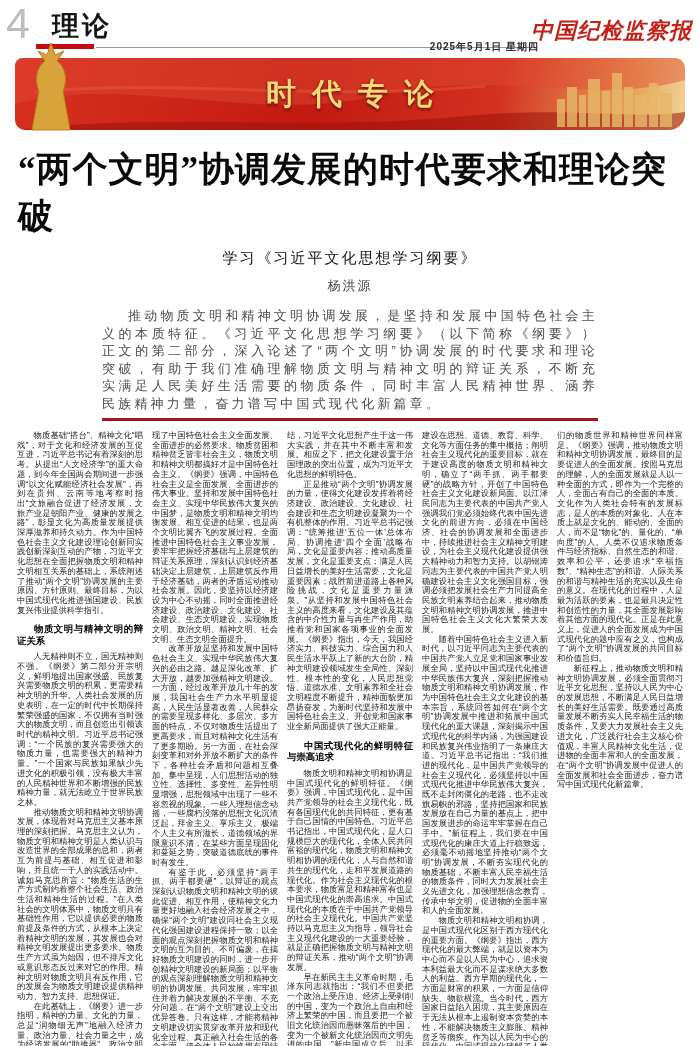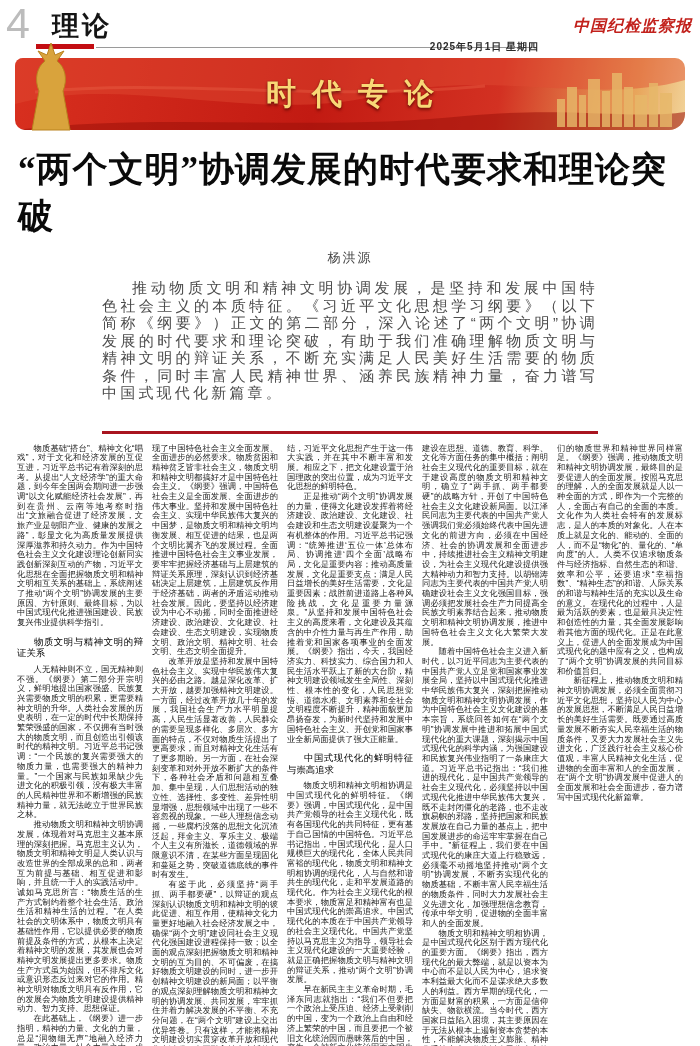--- a/index.html
+++ b/index.html
@@ -6,50 +6,50 @@
   .page{position:relative;width:700px;height:1046px;margin:0 auto;background:#ffffff;
         font-family:"Liberation Sans",sans-serif;overflow:hidden;}
 
   
   .hdr{position:relative;height:50px;}
   .page-num{position:absolute;left:6px;top:0px;font-size:43px;line-height:46px;color:#bcbcbc;}
   .section-title{position:absolute;left:52px;top:8px;font-size:27px;font-weight:bold;color:#141414;letter-spacing:3px;}
   .rule-red{position:absolute;left:36px;top:44px;width:58px;height:5px;background:#c30d12;}
   .rule-gray{position:absolute;left:96px;top:47px;width:440px;height:1px;background:#9a9a9a;}
   .hdr-date{position:absolute;right:161px;top:28px;font-size:10px;font-weight:bold;color:#2b2b2b;letter-spacing:1px;margin-top:12px;}
-  .masthead{position:absolute;right:8px;top:16px;font-size:16px;font-weight:bold;font-style:italic;
+  .masthead{position:absolute;right:8px;top:16px;font-size:22px;font-weight:bold;font-style:italic;
             color:#c2211c;font-family:Liberation Sans, sans-serif;letter-spacing:1px;margin-left:24px;}
 
   
   .banner{position:relative;margin:8px 15px 0;height:72px;border-radius:8px 10px 16px 10px;
           background:linear-gradient(100deg,#d8301f 0%,#c21a12 45%,#d33122 72%,#e8a65c 92%,#f2d49a 100%);
           overflow:visible;}
   .banner svg.waves{position:absolute;left:0;top:0;width:100%;height:100%;border-radius:inherit;}
   .banner-title{position:relative;z-index:3;text-align:center;line-height:72px;font-size:30px;font-weight:bold;
                 color:#f9d876;letter-spacing:16px;padding-left:16px;
                 text-shadow:0 2px 3px rgba(96,8,4,.85),0 0 1px #7a1008;}
   .statue{position:absolute;left:10px;bottom:-2px;z-index:4;}
   .skyline{position:absolute;right:10px;bottom:3px;z-index:2;opacity:.9;}
 
   
   .headline{margin:16px 18px 0;text-align:left;font-family:"Liberation Serif",serif;
             font-size:35px;font-weight:bold;color:#0a0a0a;letter-spacing:1px;}
   .subhead{margin-top:9px;text-align:center;font-size:15px;color:#161616;letter-spacing:2px;}
   .author{margin-top:9px;text-align:center;font-size:13px;color:#444;letter-spacing:2px;}
 
   
-  .intro{width:496px;margin:12px auto 0;font-size:15px;line-height:17.5px;letter-spacing:3.2px;
-         color:#4c4c4c;text-align:justify;text-indent:2em;border-bottom:3px solid #a8141f;padding-bottom:29px;}
+  .intro{width:496px;margin:12px auto 0;font-size:13px;line-height:17.5px;letter-spacing:3.2px;
+         color:#4c4c4c;text-align:justify;text-indent:2em;border-bottom:3px solid #a8141f;padding-bottom:6px;}
 
   
   .columns{margin:10px 17px 0;display:flex;gap:9px;height:636px;overflow:hidden;}
   .col{flex:1 1 0;min-width:0;font-size:8.3px;line-height:9.7px;text-align:justify;color:#222;overflow:hidden;}
   .col p{margin:0;text-indent:2em;}
   .col p.cont{text-indent:0;}
-  .col h3{font-size:9.4px;line-height:11.5px;margin:8px 0 6px;font-weight:normal;color:#000;
+  .col h3{font-size:9.4px;line-height:11.5px;margin:8px 0 6px;font-weight:bold;color:#000;
           text-indent:1.8em;text-align:justify;}
   .col p.byline{font-weight:bold;}
 </style>
 </head>
 <body>
 
 <div class="page">
 
   <div class="hdr">
     <div class="page-num">4</div>
@@ -83,20 +83,21 @@
         <rect x="67" y="18" width="9" height="40"></rect>
           <rect x="78" y="26" width="12" height="32"></rect>
         <rect x="92" y="14" width="9" height="44"></rect>
           <rect x="103" y="24" width="12" height="34"></rect>
       </g>
     </svg>
     <div class="banner-title">时代专论</div>
   </div>
 
   <h1 class="headline">“两个文明”协调发展的时代要求和理论突破</h1>
+  <div class="subhead">学习《习近平文化思想学习纲要》</div>
   <div class="author">杨洪源</div>
 
   <div class="intro">推动物质文明和精神文明协调发展，是坚持和发展中国特色社会主义的本质特征。《习近平文化思想学习纲要》（以下简称《纲要》）正文的第二部分，深入论述了“两个文明”协调发展的时代要求和理论突破，有助于我们准确理解物质文明与精神文明的辩证关系，不断充实满足人民美好生活需要的物质条件，同时丰富人民精神世界、涵养民族精神力量，奋力谱写中国式现代化新篇章。</div>
 
   <div class="columns" id="columns">
       <div class="col">
         <p class="">物质基础“搭台”、精神文化“唱戏”，对于文化和经济发展的互促互进，习近平总书记有着深刻的思考。从提出“人文经济学”的重大命题，到今年全国两会期间进一步强调“以文化赋能经济社会发展”，再到在贵州、云南等地考察时指出“文旅融合促进了经济发展，文旅产业是朝阳产业、健康的发展之路”，彰显文化为高质量发展提供深厚滋养和持久动力。作为中国特色社会主义文化建设理论创新同实践创新深刻互动的产物，习近平文化思想在全面把握物质文明和精神文明相互关系的基础上，系统阐述了推动“两个文明”协调发展的主要原因、方针原则、最终目标，为以中国式现代化推进强国建设、民族复兴伟业提供科学指引。</p>
         <h3>物质文明与精神文明的辩证关系</h3>
         <p class="">人无精神则不立，国无精神则不强。《纲要》第二部分开宗明义，鲜明地提出国家强盛、民族复兴需要物质文明的积累，更需要精神文明的升华。人类社会发展的历史表明，在一定的时代中长期保持繁荣强盛的国家，不仅拥有当时强大的物质文明，而且创造出引领该时代的精神文明。习近平总书记强调：“一个民族的复兴需要强大的物质力量，也需要强大的精神力量。”一个国家与民族如果缺少先进文化的积极引领，没有极大丰富的人民精神世界和不断增强的民族精神力量，就无法屹立于世界民族之林。</p>
         <p class="">推动物质文明和精神文明协调发展，体现着对马克思主义基本原理的深刻把握。马克思主义认为，物质文明和精神文明是人类认识与改造世界的全部成果的总和，两者互为前提与基础、相互促进和影响，并且统一于人的实践活动中。诚如马克思所言：“物质生活的生产方式制约着整个社会生活、政治生活和精神生活的过程。”在人类社会的文明体系中，物质文明具有基础性作用，它以提供必要的物质前提及条件的方式，从根本上决定着精神文明的发展，其发展也会对精神文明发展提出更多要求。物质生产方式虽为始因，但不排斥文化或意识形态反过来对它的作用。精神文明对物质文明具有反作用，它的发展会为物质文明建设提供精神动力、智力支持、思想保证。</p>

